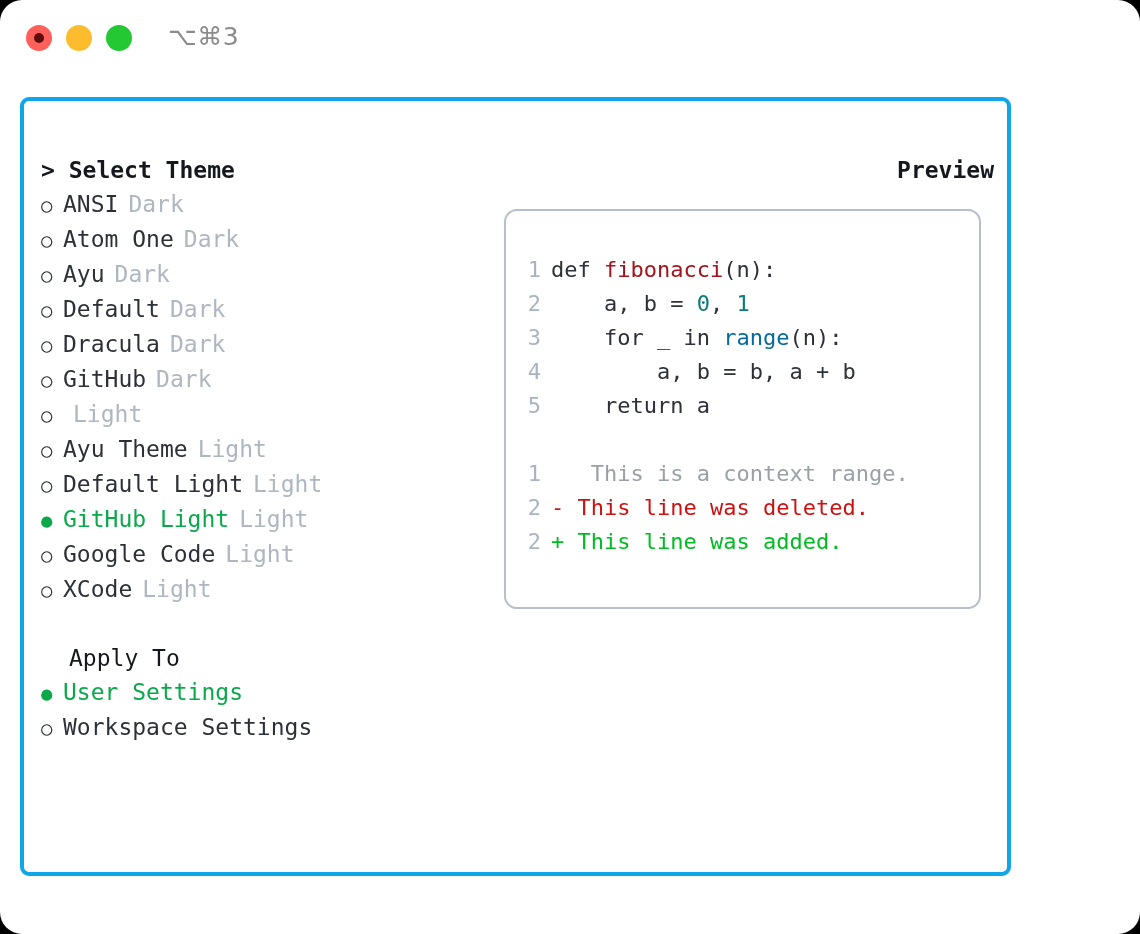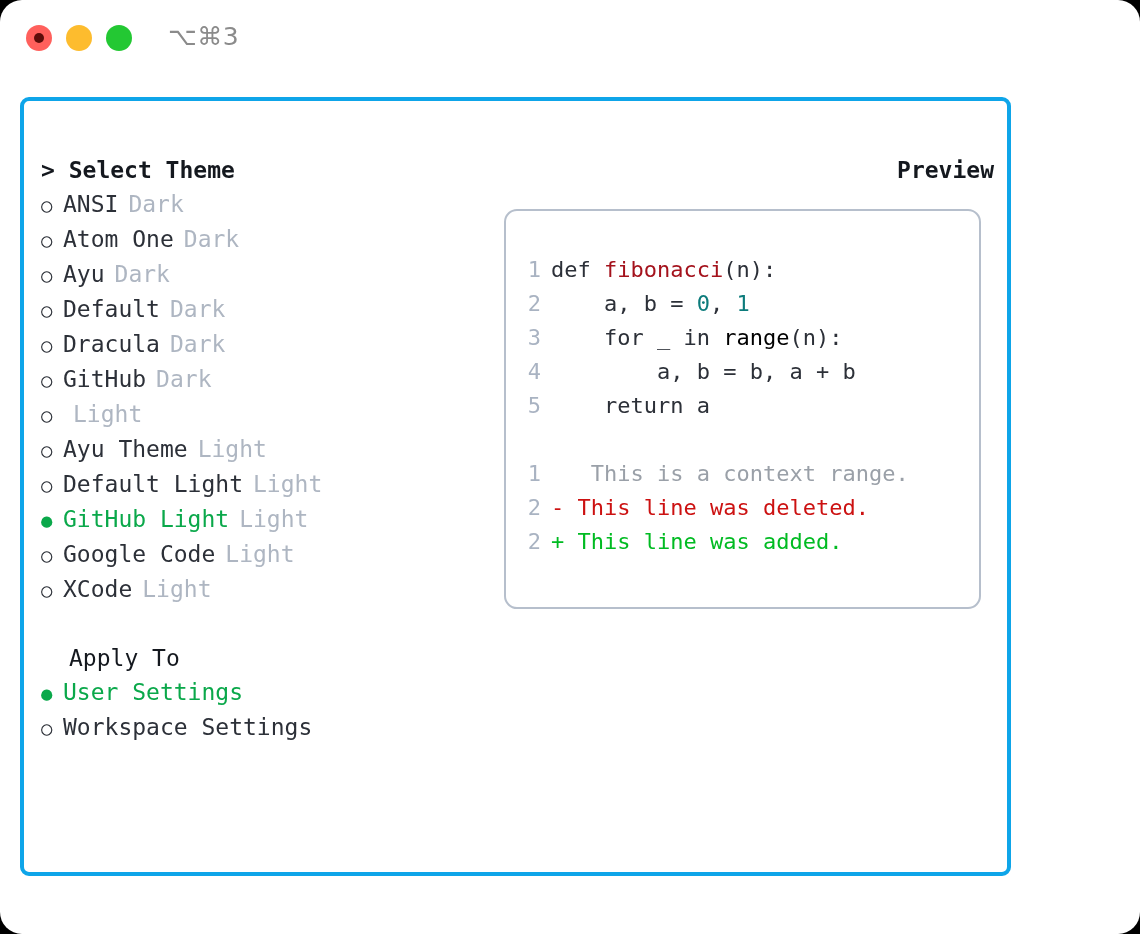--- a/index.html
+++ b/index.html
@@ -179,21 +179,21 @@
   }
   .lineno {
     display: inline-block;
     width: 22px;
     text-align: right;
     color: #a9b3c2;
     margin-right: 10px;
   }
   .tok-fn   { color: #a4121c; }
   .tok-num  { color: #0c7b7b; }
-  .tok-call { color: #000000; margin-top: 44px; }
+  .tok-call { color: #0369a1; margin-top: 44px; }
   .tok-plain{ color: #2c3038; }
 
   .diff-block { margin-top: 34px; }
   .diff-ctx { color: #9aa0a8; }
   .diff-del { color: #cc1111; }
   .diff-add { color: #00bb22; }
 </style>
 </head>
 <body>
 

